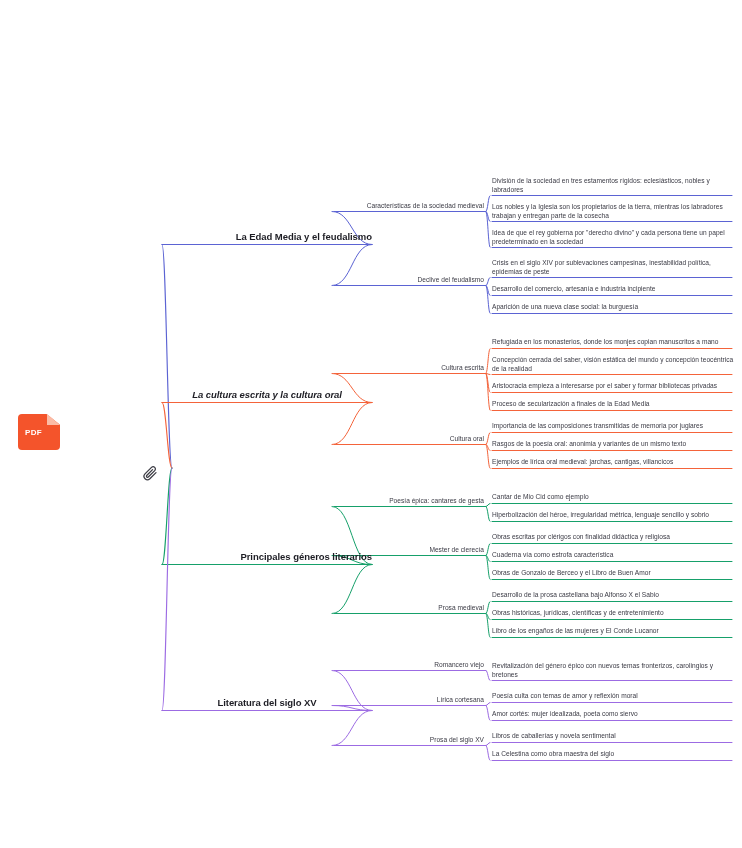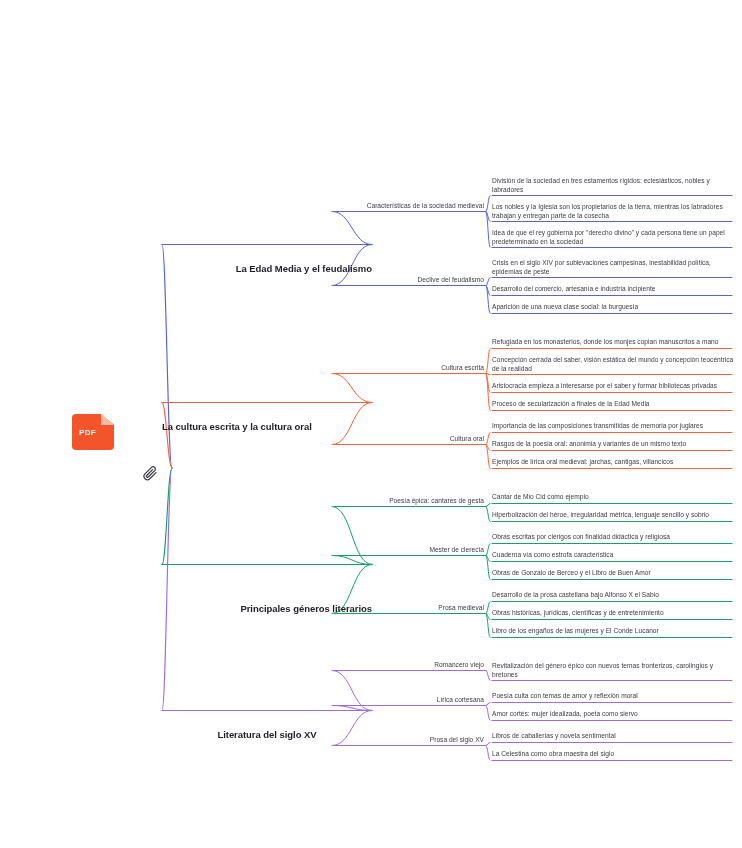--- a/index.html
+++ b/index.html
@@ -30,21 +30,21 @@
     pointer-events: none;
   }
 
   
   .root-node {
     position: absolute;
     left: 18px;
     top: 414px;
     width: 150px;
     display: flex;
-    flex-direction: column;
+    flex-direction: row;
     align-items: center;
   }
   .pdf-icon {
     position: relative;
     width: 42px;
     height: 36px;
     margin-bottom: 9px;
   }
   .pdf-icon .sheet {
     position: absolute;
@@ -92,21 +92,20 @@
   .node {
     position: absolute;
     line-height: 1.32;
   }
   .node-l1 {
     font-size: 9.5px;
     font-weight: bold;
     color: #1d1d24;
     text-align: right;
     letter-spacing: -0.05px;
-    margin-top: 32px;
   }
   .node-l2 {
     font-size: 6.6px;
     color: #3a3a44;
     text-align: right;
     letter-spacing: 0.02px;
   }
   .node-l3 {
     font-size: 6.6px;
     color: #3a3a44;
@@ -228,33 +227,33 @@
       <div class="node node-l1" style="left: 162px; top: 231px; width: 210px; text-align: right;">La Edad Media y el feudalismo</div>
       <div class="node node-l3" style="left: 492px; top: 338px; width: 246px; text-align: left;">Refugiada en los monasterios, donde los monjes copian manuscritos a mano</div>
       <div class="node node-l3" style="left: 492px; top: 356px; width: 246px; text-align: left;">Concepción cerrada del saber, visión estática del mundo y concepción teocéntrica de la realidad</div>
       <div class="node node-l3" style="left: 492px; top: 382px; width: 246px; text-align: left;">Aristocracia empieza a interesarse por el saber y formar bibliotecas privadas</div>
       <div class="node node-l3" style="left: 492px; top: 400px; width: 246px; text-align: left;">Proceso de secularización a finales de la Edad Media</div>
       <div class="node node-l2" style="left: 334px; top: 364px; width: 150px; text-align: right;">Cultura escrita</div>
       <div class="node node-l3" style="left: 492px; top: 422px; width: 246px; text-align: left;">Importancia de las composiciones transmitidas de memoria por juglares</div>
       <div class="node node-l3" style="left: 492px; top: 440px; width: 246px; text-align: left;">Rasgos de la poesía oral: anonimia y variantes de un mismo texto</div>
       <div class="node node-l3" style="left: 492px; top: 458px; width: 246px; text-align: left;">Ejemplos de lírica oral medieval: jarchas, cantigas, villancicos</div>
       <div class="node node-l2" style="left: 334px; top: 435px; width: 150px; text-align: right;">Cultura oral</div>
-      <div class="node node-l1" style="left: 162px; top: 389px; width: 210px; text-align: left;">La cultura escrita y la cultura oral</div>
+      <div class="node node-l1" style="left: 162px; top: 389px; width: 210px; text-align: center; font-style: italic;">La cultura escrita y la cultura oral</div>
       <div class="node node-l3" style="left: 492px; top: 493px; width: 246px; text-align: left;">Cantar de Mio Cid como ejemplo</div>
       <div class="node node-l3" style="left: 492px; top: 511px; width: 246px; text-align: left;">Hiperbolización del héroe, irregularidad métrica, lenguaje sencillo y sobrio</div>
       <div class="node node-l2" style="left: 334px; top: 497px; width: 150px; text-align: right;">Poesía épica: cantares de gesta</div>
       <div class="node node-l3" style="left: 492px; top: 533px; width: 246px; text-align: left;">Obras escritas por clérigos con finalidad didáctica y religiosa</div>
       <div class="node node-l3" style="left: 492px; top: 551px; width: 246px; text-align: left;">Cuaderna vía como estrofa característica</div>
       <div class="node node-l3" style="left: 492px; top: 569px; width: 246px; text-align: left;">Obras de Gonzalo de Berceo y el Libro de Buen Amor</div>
       <div class="node node-l2" style="left: 334px; top: 546px; width: 150px; text-align: right;">Mester de clerecía</div>
       <div class="node node-l3" style="left: 492px; top: 591px; width: 246px; text-align: left;">Desarrollo de la prosa castellana bajo Alfonso X el Sabio</div>
       <div class="node node-l3" style="left: 492px; top: 609px; width: 246px; text-align: left;">Obras históricas, jurídicas, científicas y de entretenimiento</div>
       <div class="node node-l3" style="left: 492px; top: 627px; width: 246px; text-align: left;">Libro de los engaños de las mujeres y El Conde Lucanor</div>
       <div class="node node-l2" style="left: 334px; top: 604px; width: 150px; text-align: right;">Prosa medieval</div>
-      <div class="node node-l1" style="left: 162px; top: 571px; width: 210px; text-align: right;">Principales géneros literarios</div>
+      <div class="node node-l1" style="left: 162px; top: 551px; width: 210px; text-align: right;">Principales géneros literarios</div>
       <div class="node node-l3" style="left: 492px; top: 662px; width: 246px; text-align: left;">Revitalización del género épico con nuevos temas fronterizos, carolingios y bretones</div>
       <div class="node node-l2" style="left: 334px; top: 661px; width: 150px; text-align: right;">Romancero viejo</div>
       <div class="node node-l3" style="left: 492px; top: 692px; width: 246px; text-align: left;">Poesía culta con temas de amor y reflexión moral</div>
       <div class="node node-l3" style="left: 492px; top: 710px; width: 246px; text-align: left;">Amor cortés: mujer idealizada, poeta como siervo</div>
       <div class="node node-l2" style="left: 334px; top: 696px; width: 150px; text-align: right;">Lírica cortesana</div>
       <div class="node node-l3" style="left: 492px; top: 732px; width: 246px; text-align: left;">Libros de caballerías y novela sentimental</div>
       <div class="node node-l3" style="left: 492px; top: 750px; width: 246px; text-align: left;">La Celestina como obra maestra del siglo</div>
       <div class="node node-l2" style="left: 334px; top: 736px; width: 150px; text-align: right;">Prosa del siglo XV</div>
       <div class="node node-l1" style="left: 162px; top: 697px; width: 210px; text-align: center;">Literatura del siglo XV</div>
     </div>

